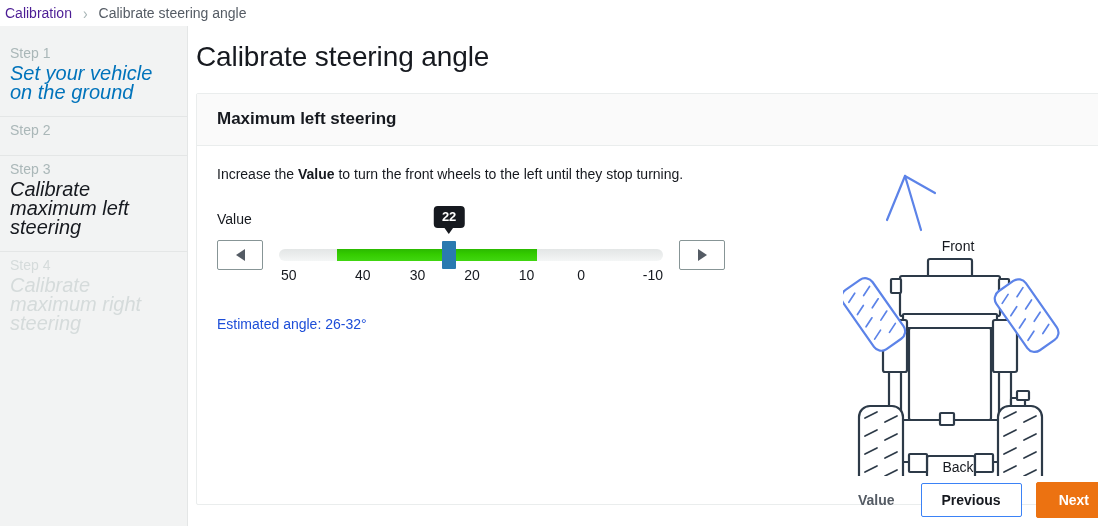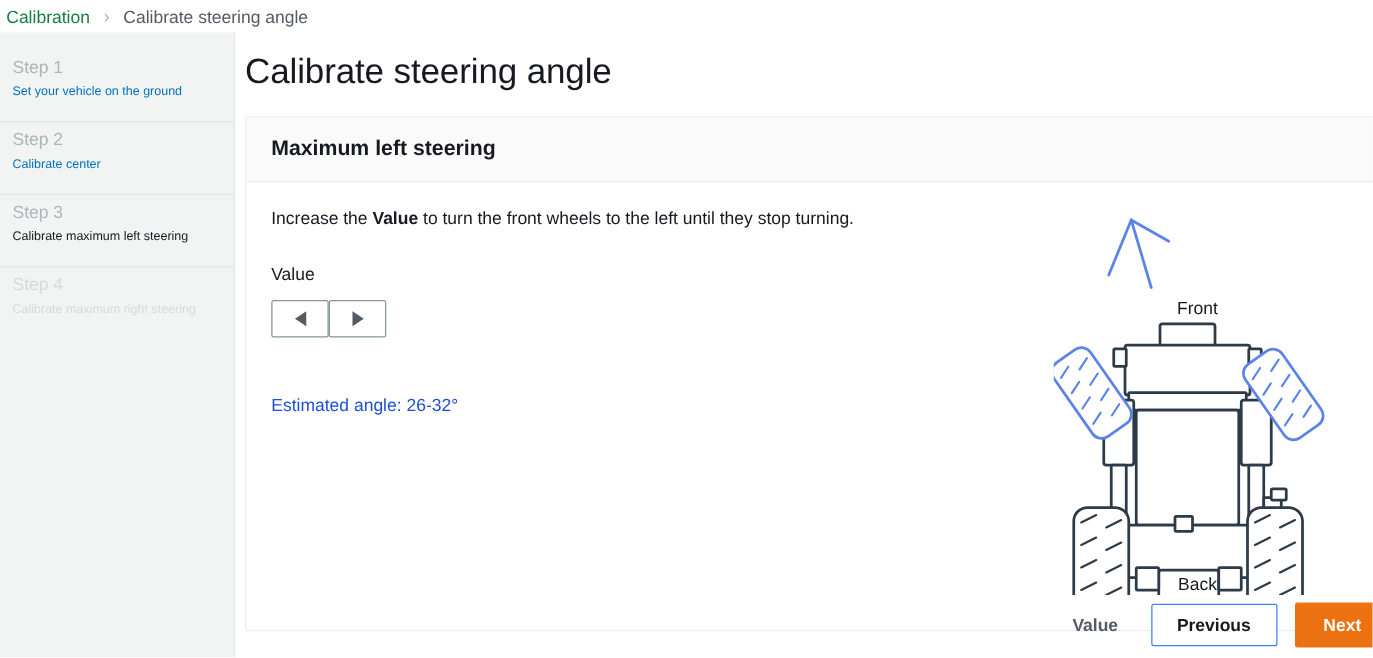--- a/index.html
+++ b/index.html
@@ -17,21 +17,21 @@
   
   #breadcrumb {
     height: 26px;
     display: flex;
     align-items: center;
     padding-left: 5px;
     font-size: 14px;
     background: #ffffff;
   }
   .crumb-link {
-    color: #15803d;
+    color: #4c1d95;
     cursor: pointer;
     white-space: nowrap;
   }
   .crumb-sep {
     color: #aab7b8;
     margin: 0 11px;
     font-size: 14px;
     line-height: 1;
     display: inline-block;
     transform: scaleY(1.15);
@@ -61,22 +61,23 @@
     border-bottom: 1px solid #e4e6e6;
   }
   .step:last-child { border-bottom: none; }
   .step-num {
     font-size: 14px;
     color: #aab7b8;
     line-height: 19px;
     margin-bottom: 1px;
   }
   .step-label {
-    font-size: 10px;
+    font-size: 20px;
     line-height: 19px;
+    font-style: italic;
   }
   .step.link .step-label { color: #0073bb; cursor: pointer; }
   .step.active .step-label { color: #16191f; }
   .step.disabled .step-label { color: #d5dbdb; }
   .step.disabled .step-num { color: #d5dbdb; }
 
   
   #main {
     flex: 1;
     padding: 15px 24px 0 8px;
@@ -309,21 +310,20 @@
 
   <div id="sidebar">
 
     <div class="step link">
       <div class="step-num">Step 1</div>
       <div class="step-label">Set your vehicle on the ground</div>
     </div>
 
     <div class="step link">
       <div class="step-num">Step 2</div>
-      <div class="step-label">Calibrate center</div>
     </div>
 
     <div class="step active">
       <div class="step-num">Step 3</div>
       <div class="step-label">Calibrate maximum left steering</div>
     </div>
 
     <div class="step disabled">
       <div class="step-num">Step 4</div>
       <div class="step-label">Calibrate maximum right steering</div>
@@ -350,20 +350,36 @@
           </div>
 
           <div class="field-label">Value</div>
 
           <div id="slider-row">
 
             <button class="stepper-btn">
               <span class="tri tri-left"></span>
             </button>
 
+            <div id="slider-area">
+              <div id="tooltip">22</div>
+              <div id="track">
+                <div id="track-green"></div>
+                <div id="thumb"></div>
+              </div>
+              <div id="ticks">
+                <span class="tick">50</span>
+                <span class="tick">40</span>
+                <span class="tick">30</span>
+                <span class="tick">20</span>
+                <span class="tick">10</span>
+                <span class="tick">0</span>
+                <span class="tick">-10</span>
+              </div>
+            </div>
 
             <button class="stepper-btn">
               <span class="tri tri-right"></span>
             </button>
 
           </div>
 
           <div id="estimated">Estimated angle: 26-32°</div>
 
         </div>

